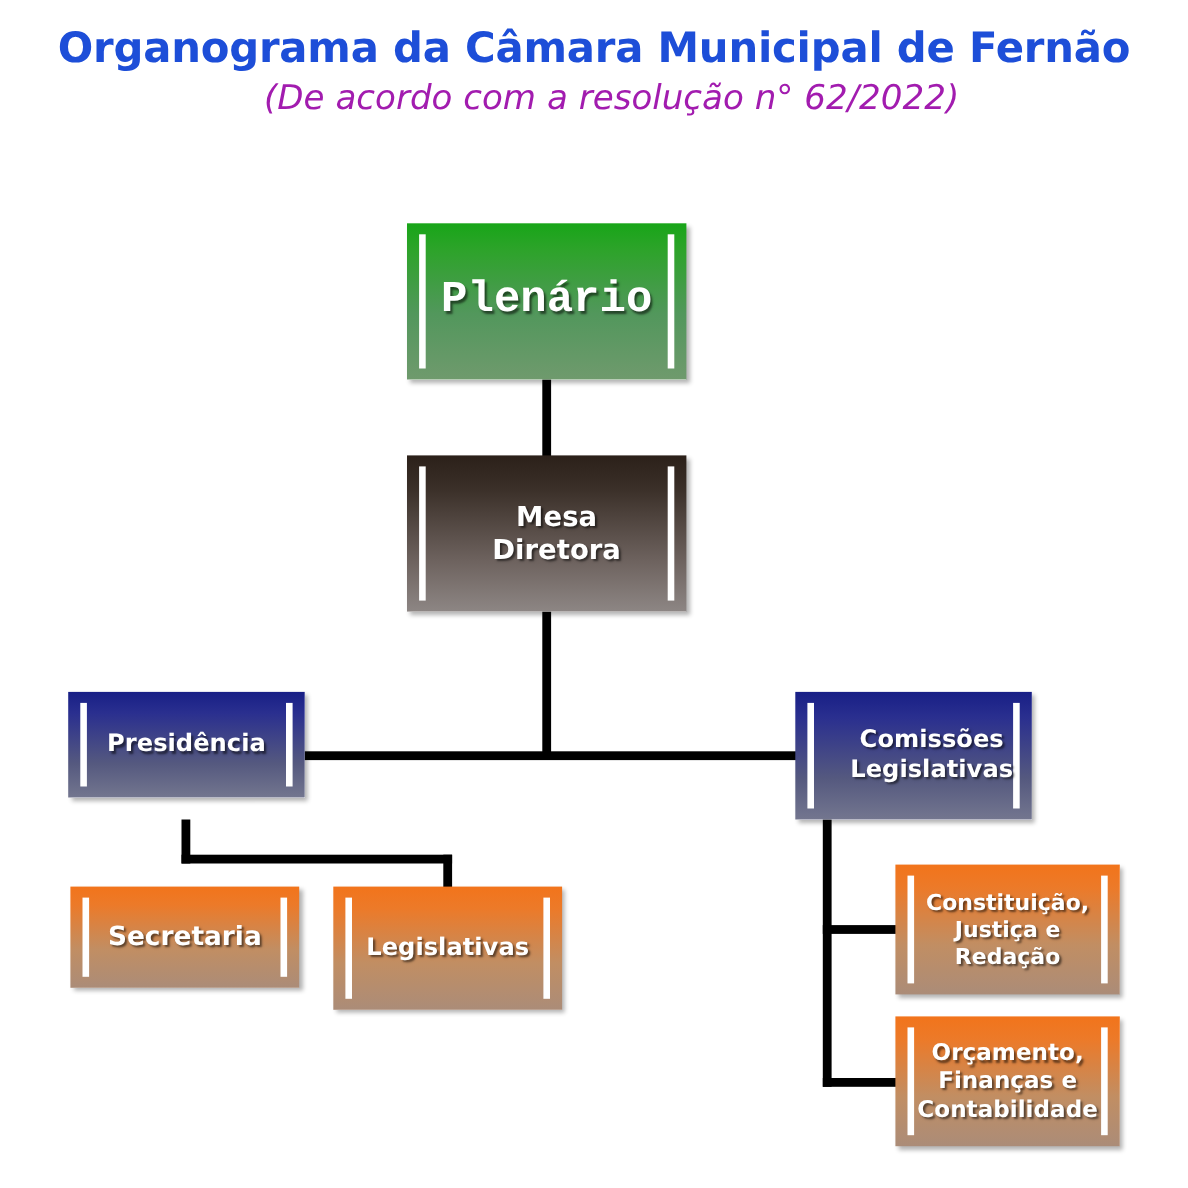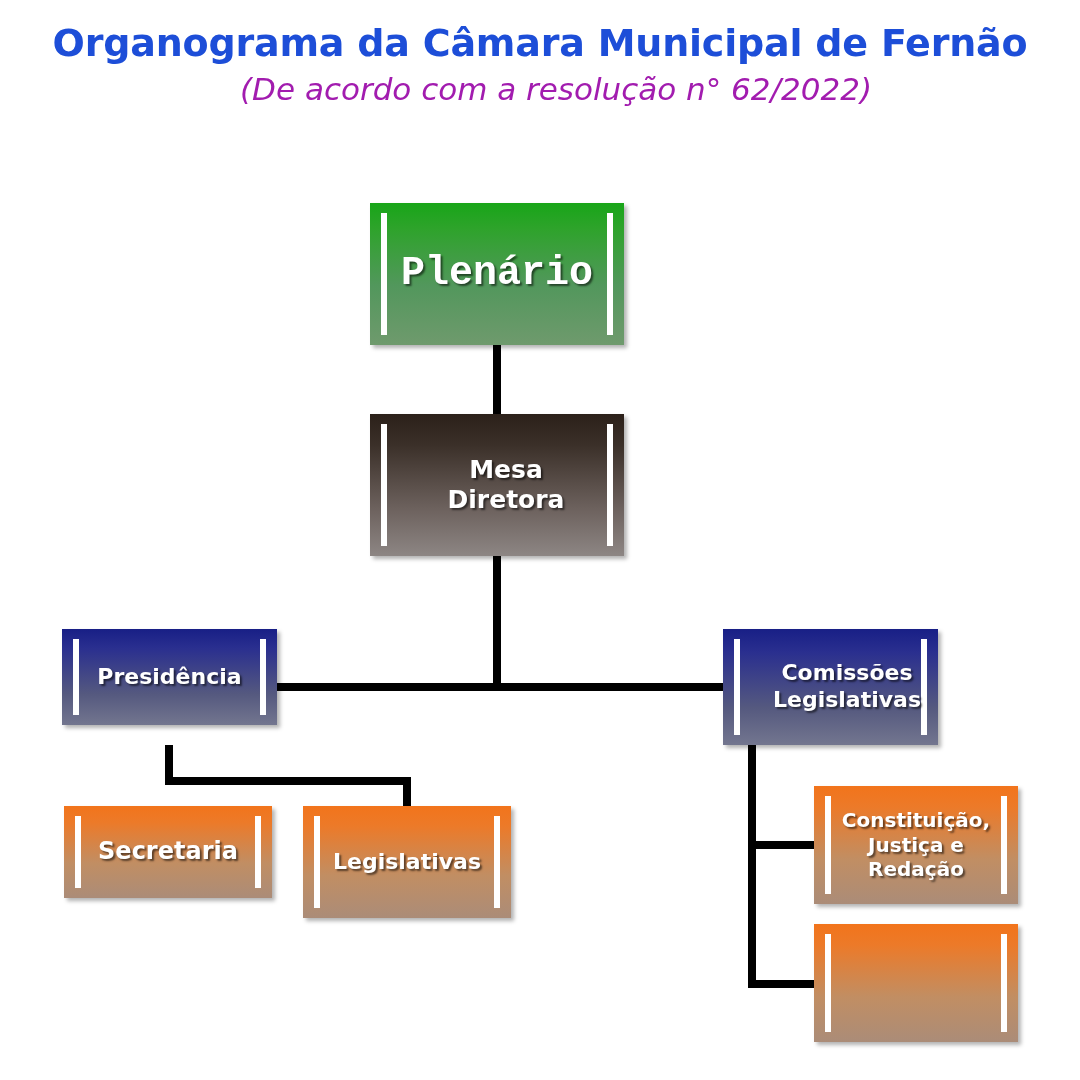--- a/index.html
+++ b/index.html
@@ -163,16 +163,19 @@
       <div class="node grad-orange" style="left: 814px; top: 786px; width: 204px; height: 118px;">
         <span class="bar left"></span>
         <span class="bar right"></span>
         <div class="label" style="font-size: 20px;">Constituição,
 Justiça e
 Redação</div>
       </div>
       <div class="node grad-orange" style="left: 814px; top: 924px; width: 204px; height: 118px;">
         <span class="bar left"></span>
         <span class="bar right"></span>
+        <div class="label" style="font-size: 21px;">Orçamento,
+Finanças e
+Contabilidade</div>
       </div>
     </div>
 
 </div>
 
 </body></html>

